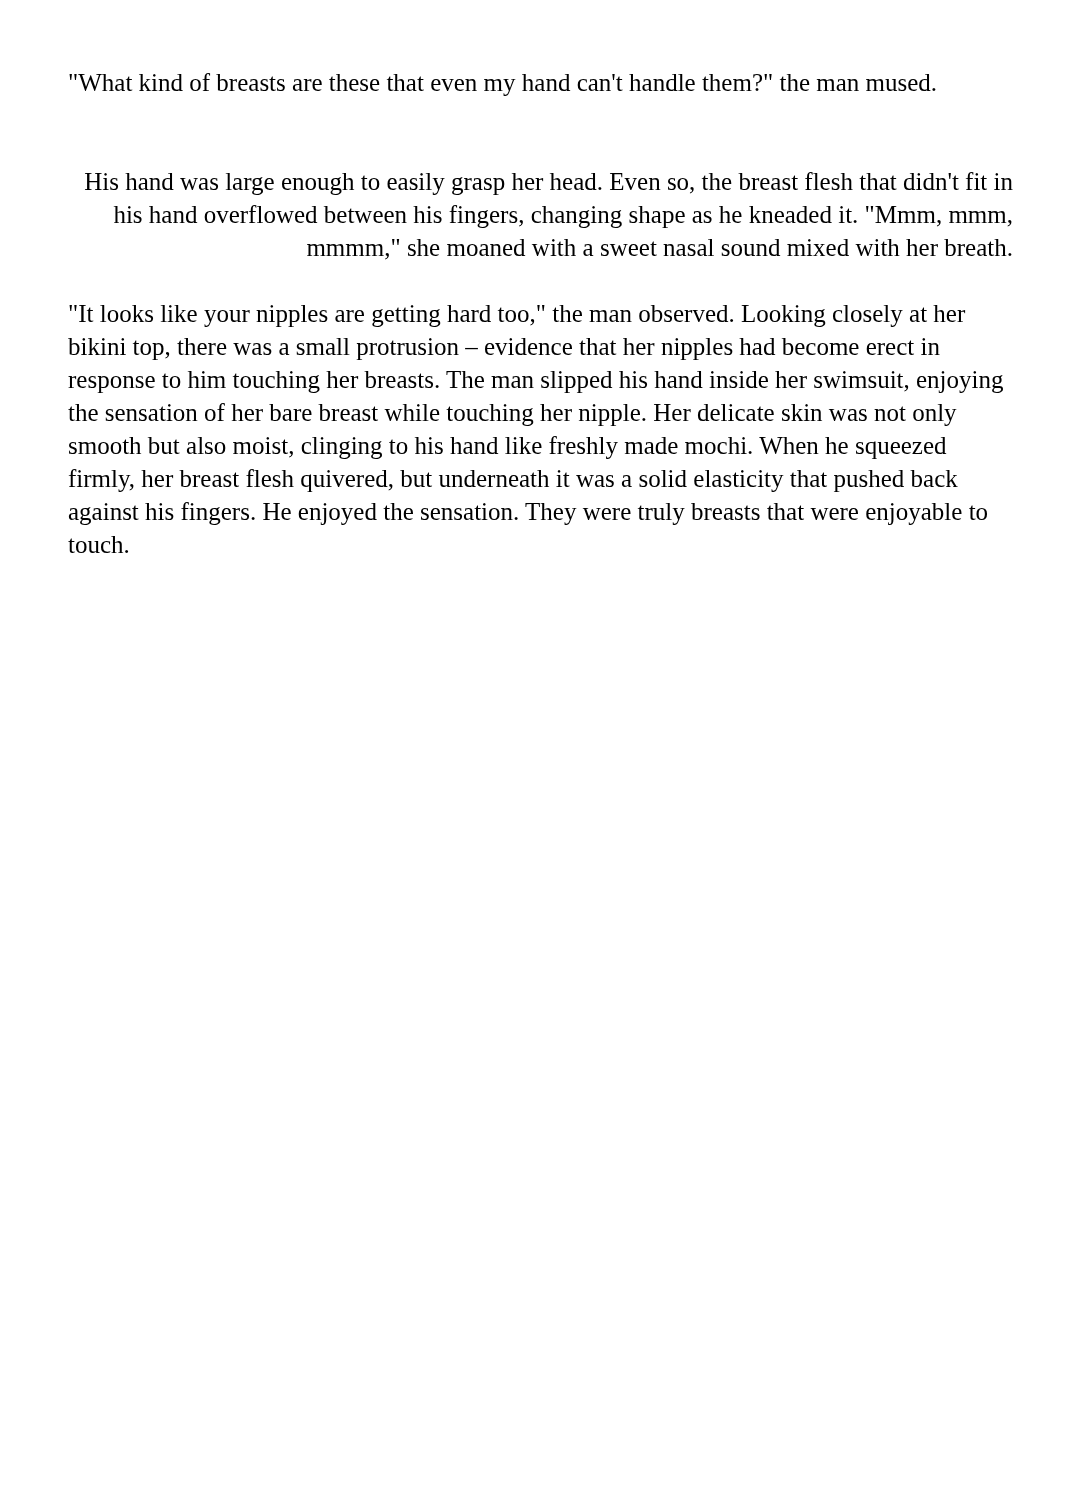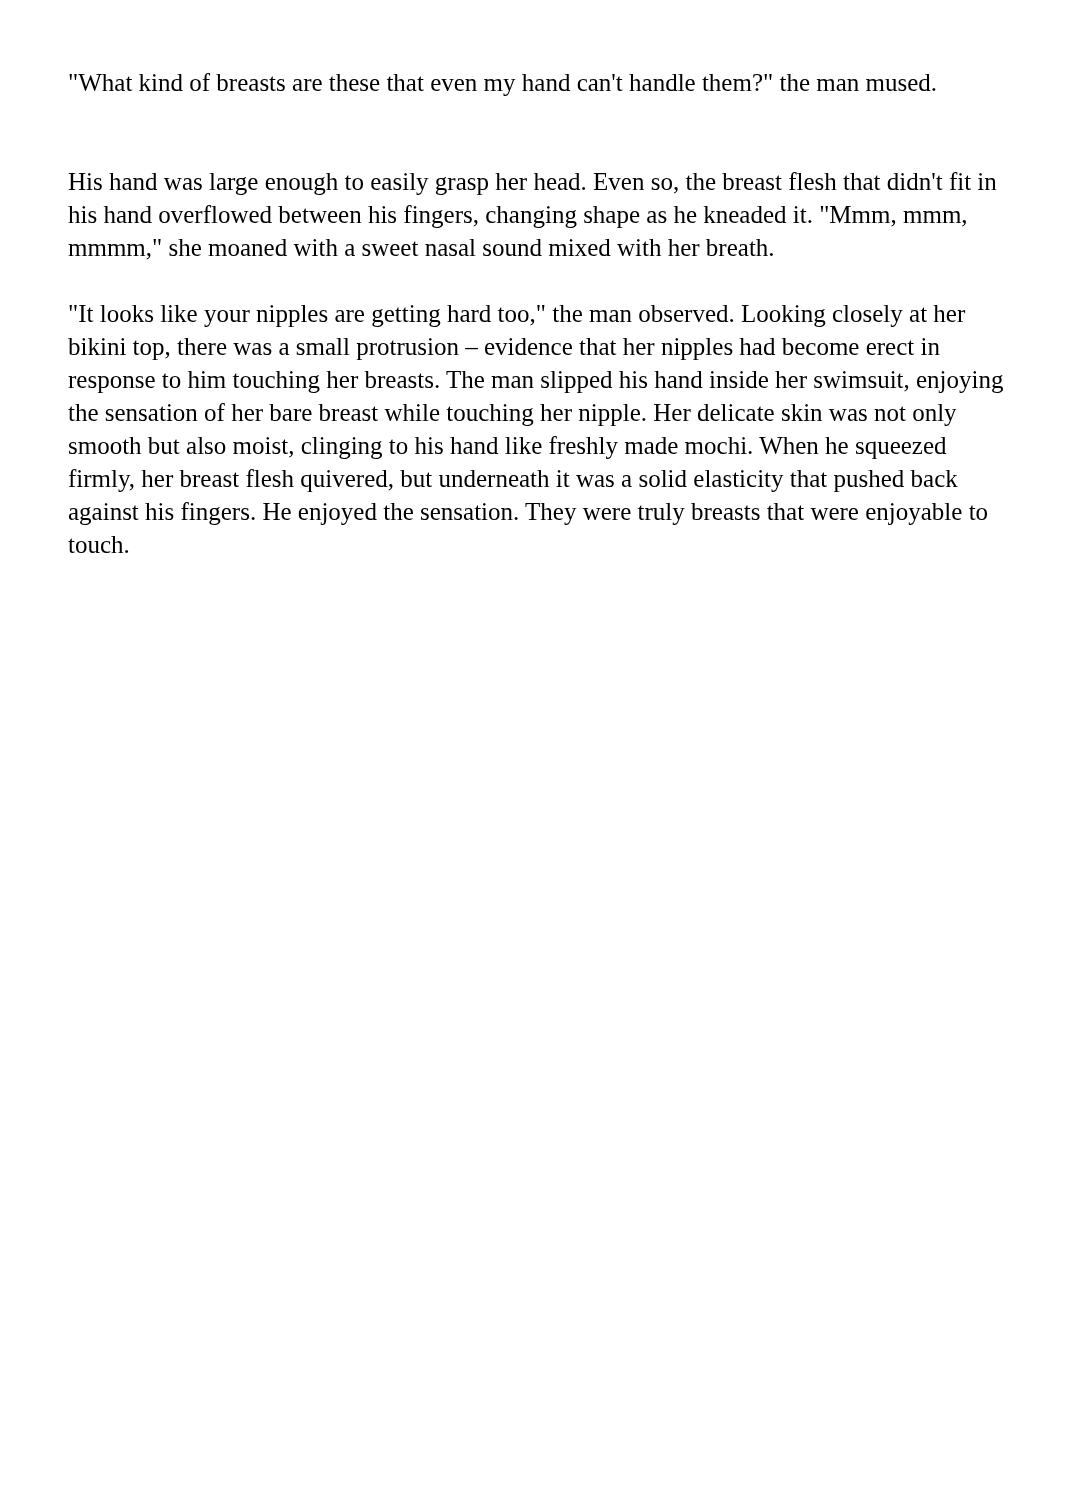--- a/index.html
+++ b/index.html
@@ -20,21 +20,21 @@
     font-family: "Liberation Serif", "DejaVu Serif", serif;
     font-size: 25px;
     line-height: 33px;
     color: #000000;
     letter-spacing: 0;
   }
   p.para {
     margin: 0;
   }
   p.para-1 { margin-bottom: 66px; } 
-  p.para-2 { margin-bottom: 33px; } 
+  p.para-2 { margin-bottom: 33px; text-align: right; } 
 </style>
 </head>
 <body>
 
 <main class="page doc-text">
   <p class="para para-1">"What kind of breasts are these that even my hand can't handle them?" the man mused.</p>
   <p class="para para-2">His hand was large enough to easily grasp her head. Even so, the breast flesh that didn't fit in his hand overflowed between his fingers, changing shape as he kneaded it. "Mmm, mmm, mmmm," she moaned with a sweet nasal sound mixed with her breath.</p>
   <p class="para para-3">"It looks like your nipples are getting hard too," the man observed. Looking closely at her bikini top, there was a small protrusion – evidence that her nipples had become erect in response to him touching her breasts. The man slipped his hand inside her swimsuit, enjoying the sensation of her bare breast while touching her nipple. Her delicate skin was not only smooth but also moist, clinging to his hand like freshly made mochi. When he squeezed firmly, her breast flesh quivered, but underneath it was a solid elasticity that pushed back against his fingers. He enjoyed the sensation. They were truly breasts that were enjoyable to touch.</p>
 </main>
 

